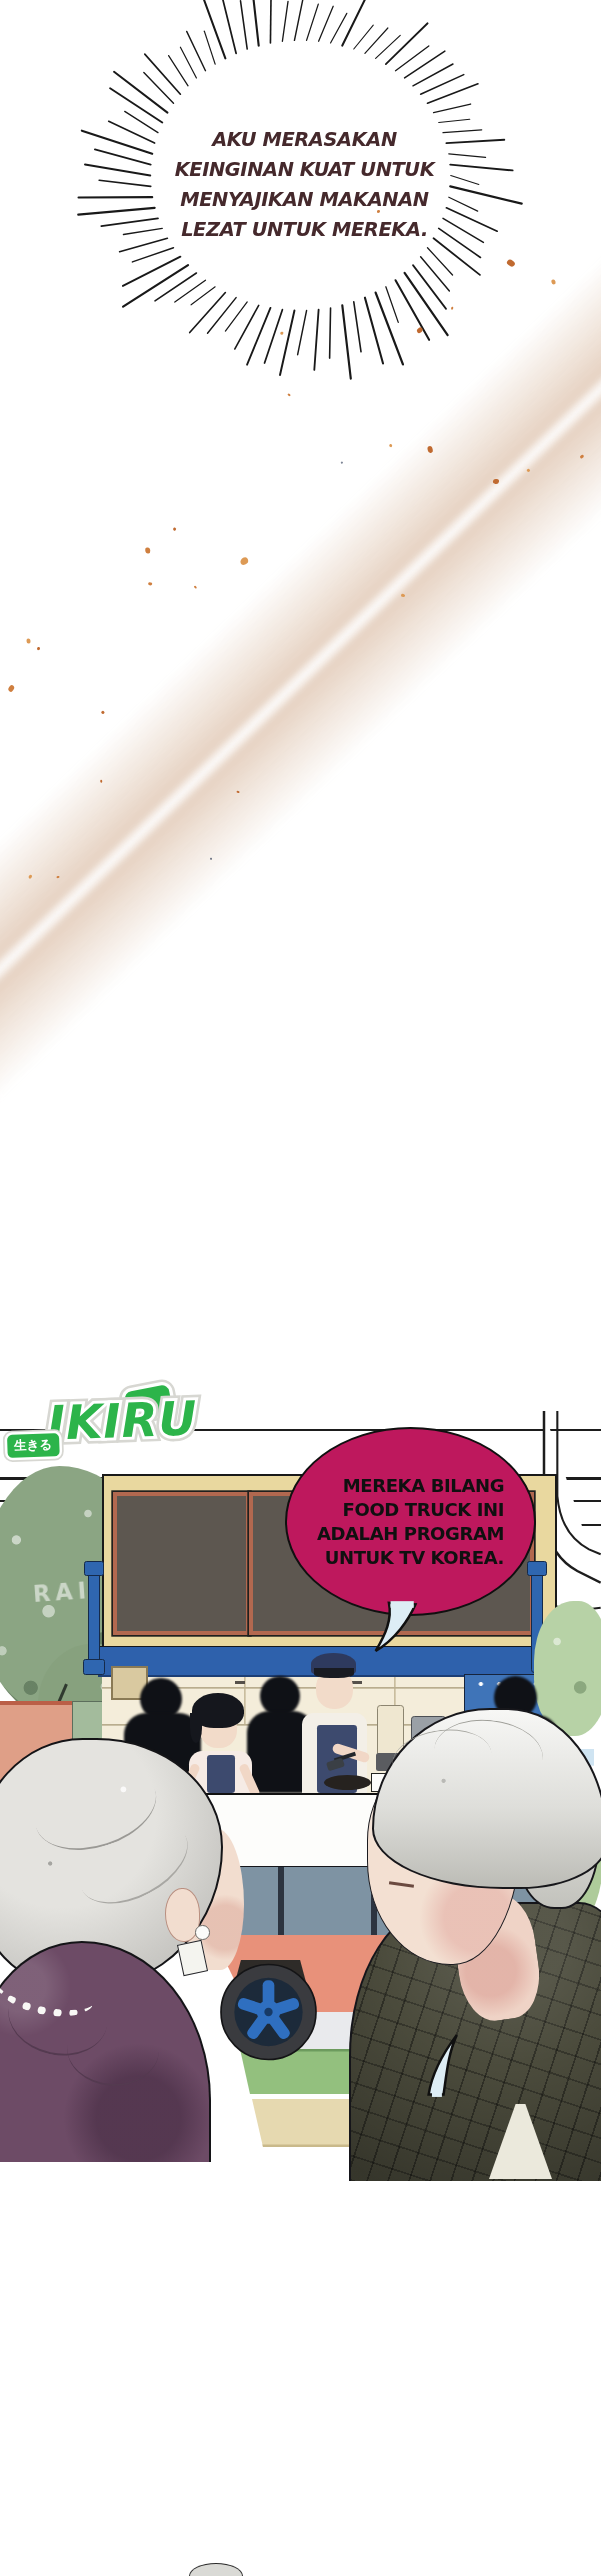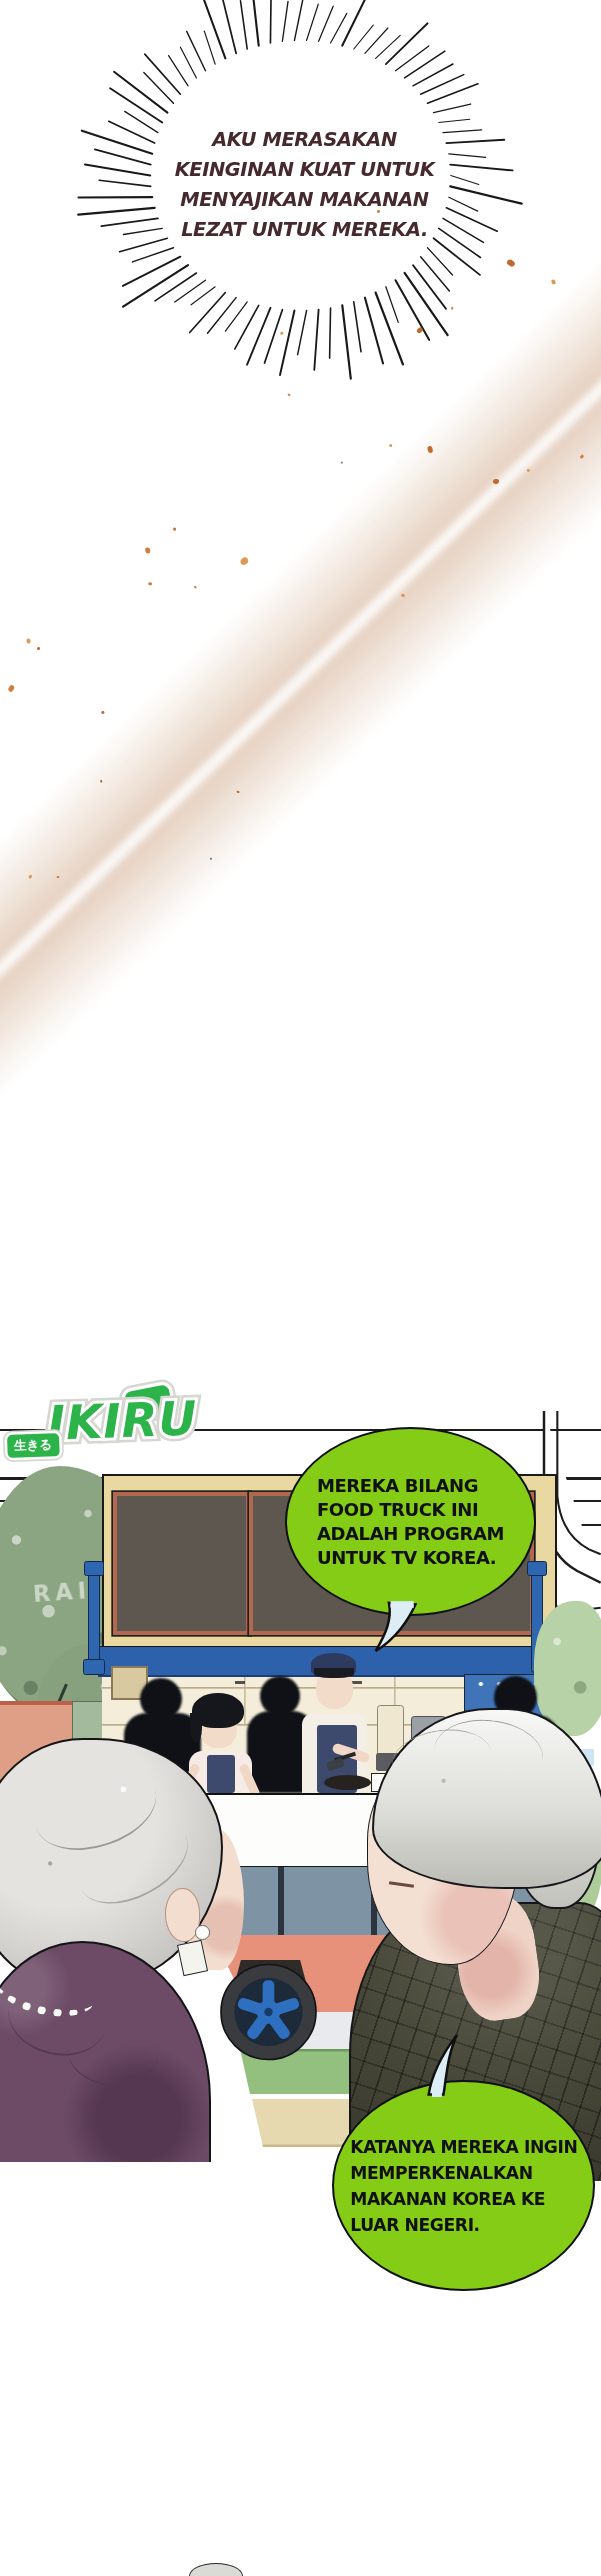--- a/index.html
+++ b/index.html
@@ -30,22 +30,22 @@
   .logo .flag{position:absolute;left:122px;top:-5px;width:45px;height:28px;background:#2cb44a;
      border-radius:7.5px;transform:rotate(-9deg);box-shadow:0 0 0 3.3px #fff,0 0 0 5.8px #d7d7d2;}
   .logo .badge{position:absolute;left:1.7px;top:37px;width:52px;height:22.5px;background:#2cb44a;
      border-radius:5px;box-shadow:0 0 0 2.5px #fff,0 0 0 4.2px #d7d7d2;color:#fff;font-size:12.5px;
      font-weight:bold;text-align:center;line-height:22.5px;}
   
   .sil{position:absolute;background:#0f1116;filter:blur(1.3px);}
   .sil.head{border-radius:50%;}
   .sil.body{border-radius:22px 22px 0 0;}
   
-  .bubble{position:absolute;background:#84cc16;border:2.9px solid #101010;border-radius:50%;
-     z-index:9;display:flex;align-items:center;justify-content:center;text-align:left;}
+  .bubble{position:absolute;background:#be185d;border:2.9px solid #101010;border-radius:50%;
+     z-index:9;display:flex;align-items:center;justify-content:center;text-align:right;}
   .bubble .btxt{font-weight:bold;font-size:18.4px;line-height:25px;color:#101010;
      white-space:pre-line;letter-spacing:-0.4px;transform:scaleX(.98);}
   .tailsvg{position:absolute;z-index:10;}
   
   .plaid{background-color:#4b4b3c;background-image:
      radial-gradient(circle at 55% 12%,rgba(255,255,255,.07) 20%,rgba(0,0,0,0) 45%,rgba(0,0,0,.28) 95%),
      repeating-linear-gradient(108deg,rgba(8,8,8,.40) 0 1.7px,rgba(0,0,0,0) 1.7px 20px),
      repeating-linear-gradient(18deg,rgba(8,8,8,.32) 0 1.7px,rgba(0,0,0,0) 1.7px 23.4px);}
 </style>
 </head>
@@ -407,26 +407,20 @@
       <span class="btxt" style="font-size:18.4px;line-height:24px;">MEREKA BILANG
 FOOD TRUCK INI
 ADALAH PROGRAM
 UNTUK TV KOREA.</span>
     </div>
     <svg class="tailsvg" style="left:374px;top:207px;" width="58" height="55" viewBox="0 0 70 66">
       <path d="M18,2 C22,22 14,40 2,60 C26,46 42,22 50,4 Z" fill="#ddedf5" stroke="#101010" stroke-width="3"></path>
       <path d="M20,4 L48,4" stroke="#ddedf5" stroke-width="8"></path>
     </svg>
 
-    <div class="bubble" style="left:332px;top:686px;width:259px;height:207px;">
-      <span class="btxt" style="font-size:17.5px;line-height:26px;">KATANYA MEREKA INGIN
-MEMPERKENALKAN
-MAKANAN KOREA KE
-LUAR NEGERI.</span>
-    </div>
     <svg class="tailsvg" style="left:427px;top:639px;" width="48" height="65" viewBox="0 0 58 78">
       <path d="M20,74 C24,46 26,24 36,2 C18,26 6,48 2,74 Z" fill="#ddedf5" stroke="#101010" stroke-width="3"></path>
       <path d="M6,73 L18,73" stroke="#ddedf5" stroke-width="8"></path>
     </svg>
   </div>
 
   <i class="abs" style="left:189px;top:2563px;width:52px;height:13.4px;background:#dadad6;border:1.7px solid #2a2a2a;
             border-bottom:0;border-radius:50% 50% 0 0/90% 90% 0 0;"></i>
 </div>
 

